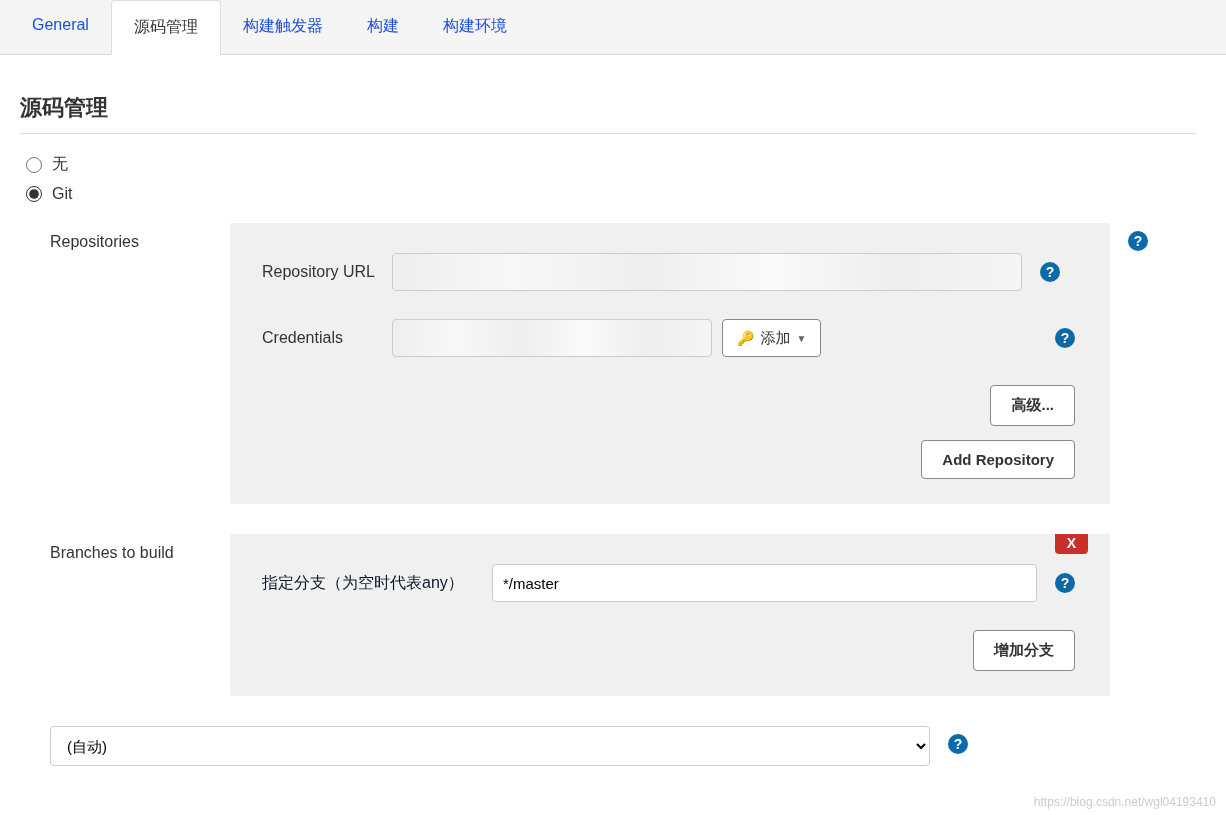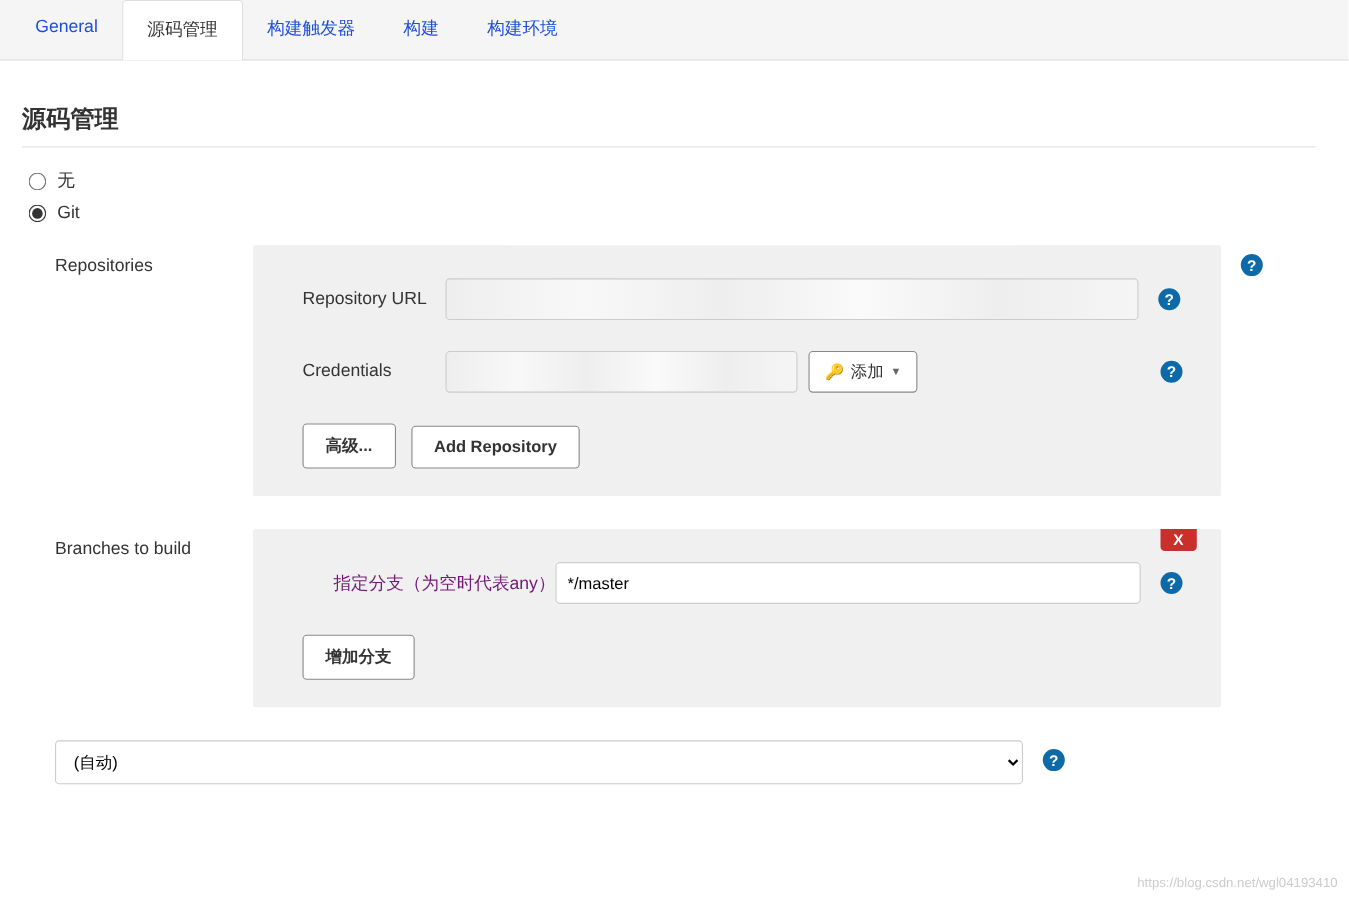--- a/index.html
+++ b/index.html
@@ -8,32 +8,32 @@
 .tab { padding: 16px 22px; color: #1d4ed8; cursor: pointer; font-size: 16px; }
 .tab.active { background: #fff; color: #333; border: 1px solid #ddd; border-bottom: 1px solid #fff; border-radius: 4px 4px 0 0; margin-bottom: -1px; font-weight: 500; }
 .content { padding: 20px 30px 20px 20px; }
 h2.section-title { font-size: 22px; font-weight: 600; margin: 18px 0 12px 0; padding-bottom: 10px; border-bottom: 1px solid #e0e0e0; }
 .radio-group { margin: 20px 0 20px 6px; }
 .radio-row { display: flex; align-items: center; margin: 10px 0; font-size: 16px; }
 .radio-row input[type=radio] { width: 16px; height: 16px; margin-right: 10px; accent-color: #333; }
 .config-area { margin-left: 30px; }
 .config-row { display: flex; align-items: flex-start; margin-bottom: 30px; }
 .side-label { width: 180px; font-size: 16px; color: #333; padding-top: 10px; flex-shrink: 0; }
-.panel { flex: 1; background: #f0f0f0; padding: 30px 35px 25px 45px; position: relative; border-radius: 2px; max-width: 880px; }
+.panel { flex: 1; background: #f0f0f0; padding: 30px 35px 25px 32px; position: relative; border-radius: 2px; max-width: 880px; }
 .field-row { display: flex; align-items: center; margin-bottom: 28px; }
 .field-label { width: 130px; font-size: 16px; color: #333; flex-shrink: 0; }
-.field-label-wide { width: 230px; font-size: 16px; color: #701a75; flex-shrink: 0; text-align: right; }
+.field-label-wide { width: 230px; font-size: 16px; color: #0f172a; flex-shrink: 0; }
 .text-input { flex: 1; height: 38px; border: 1px solid #ccc; border-radius: 4px; padding: 0 10px; font-size: 15px; background: #fff; max-width: 630px; }
 .cred-select { width: 320px; height: 38px; border: 1px solid #ccc; border-radius: 4px; padding: 0 10px; font-size: 15px; background: #fff; color: #999; margin-right: 10px; }
 .add-cred-btn { height: 38px; border: 1px solid #888; border-radius: 4px; background: #fff; padding: 0 14px; font-size: 15px; cursor: pointer; display: inline-flex; align-items: center; gap: 6px; color: #333; font-weight: 500; }
 .add-cred-btn .key-icon { font-size: 14px; }
 .add-cred-btn .caret { font-size: 10px; color: #666; }
 .btn { border: 1px solid #888; border-radius: 4px; background: #fff; padding: 10px 20px; font-size: 15px; cursor: pointer; font-weight: 600; color: #333; }
-.btn-row { display: flex; margin-top: 8px; gap: 12px; }
-.btn-row-col { display: flex; flex-direction: row; align-items: flex-end; gap: 14px; }
+.btn-row { display: flex; justify-content: flex-end; margin-top: 8px; gap: 12px; }
+.btn-row-col { display: flex; flex-direction: column; align-items: flex-end; gap: 14px; }
 .help-icon { width: 20px; height: 20px; border-radius: 50%; background: #0d6aa8; color: #fff; display: inline-flex; align-items: center; justify-content: center; font-weight: bold; font-size: 14px; cursor: pointer; flex-shrink: 0; }
 .help-outer { margin-left: 18px; margin-top: 8px; }
 .help-inline { margin-left: 18px; }
 .delete-badge { position: absolute; top: 0; right: 22px; background: #c9302c; color: #fff; font-weight: bold; padding: 1px 12px 3px; border-radius: 0 0 4px 4px; cursor: pointer; font-size: 14px; }
 .full-select { flex: 1; height: 40px; border: 1px solid #ccc; border-radius: 4px; padding: 0 12px; font-size: 15px; background: #fff; max-width: 880px; }
 .watermark { position: fixed; bottom: 6px; right: 10px; color: #ccc; font-size: 12px; }
 .redacted { background: linear-gradient(90deg, #eee 0%, #f8f8f8 20%, #eee 40%, #fafafa 60%, #eee 80%, #f5f5f5 100%); color: transparent; }
 </style>
 </head>
 <body>

